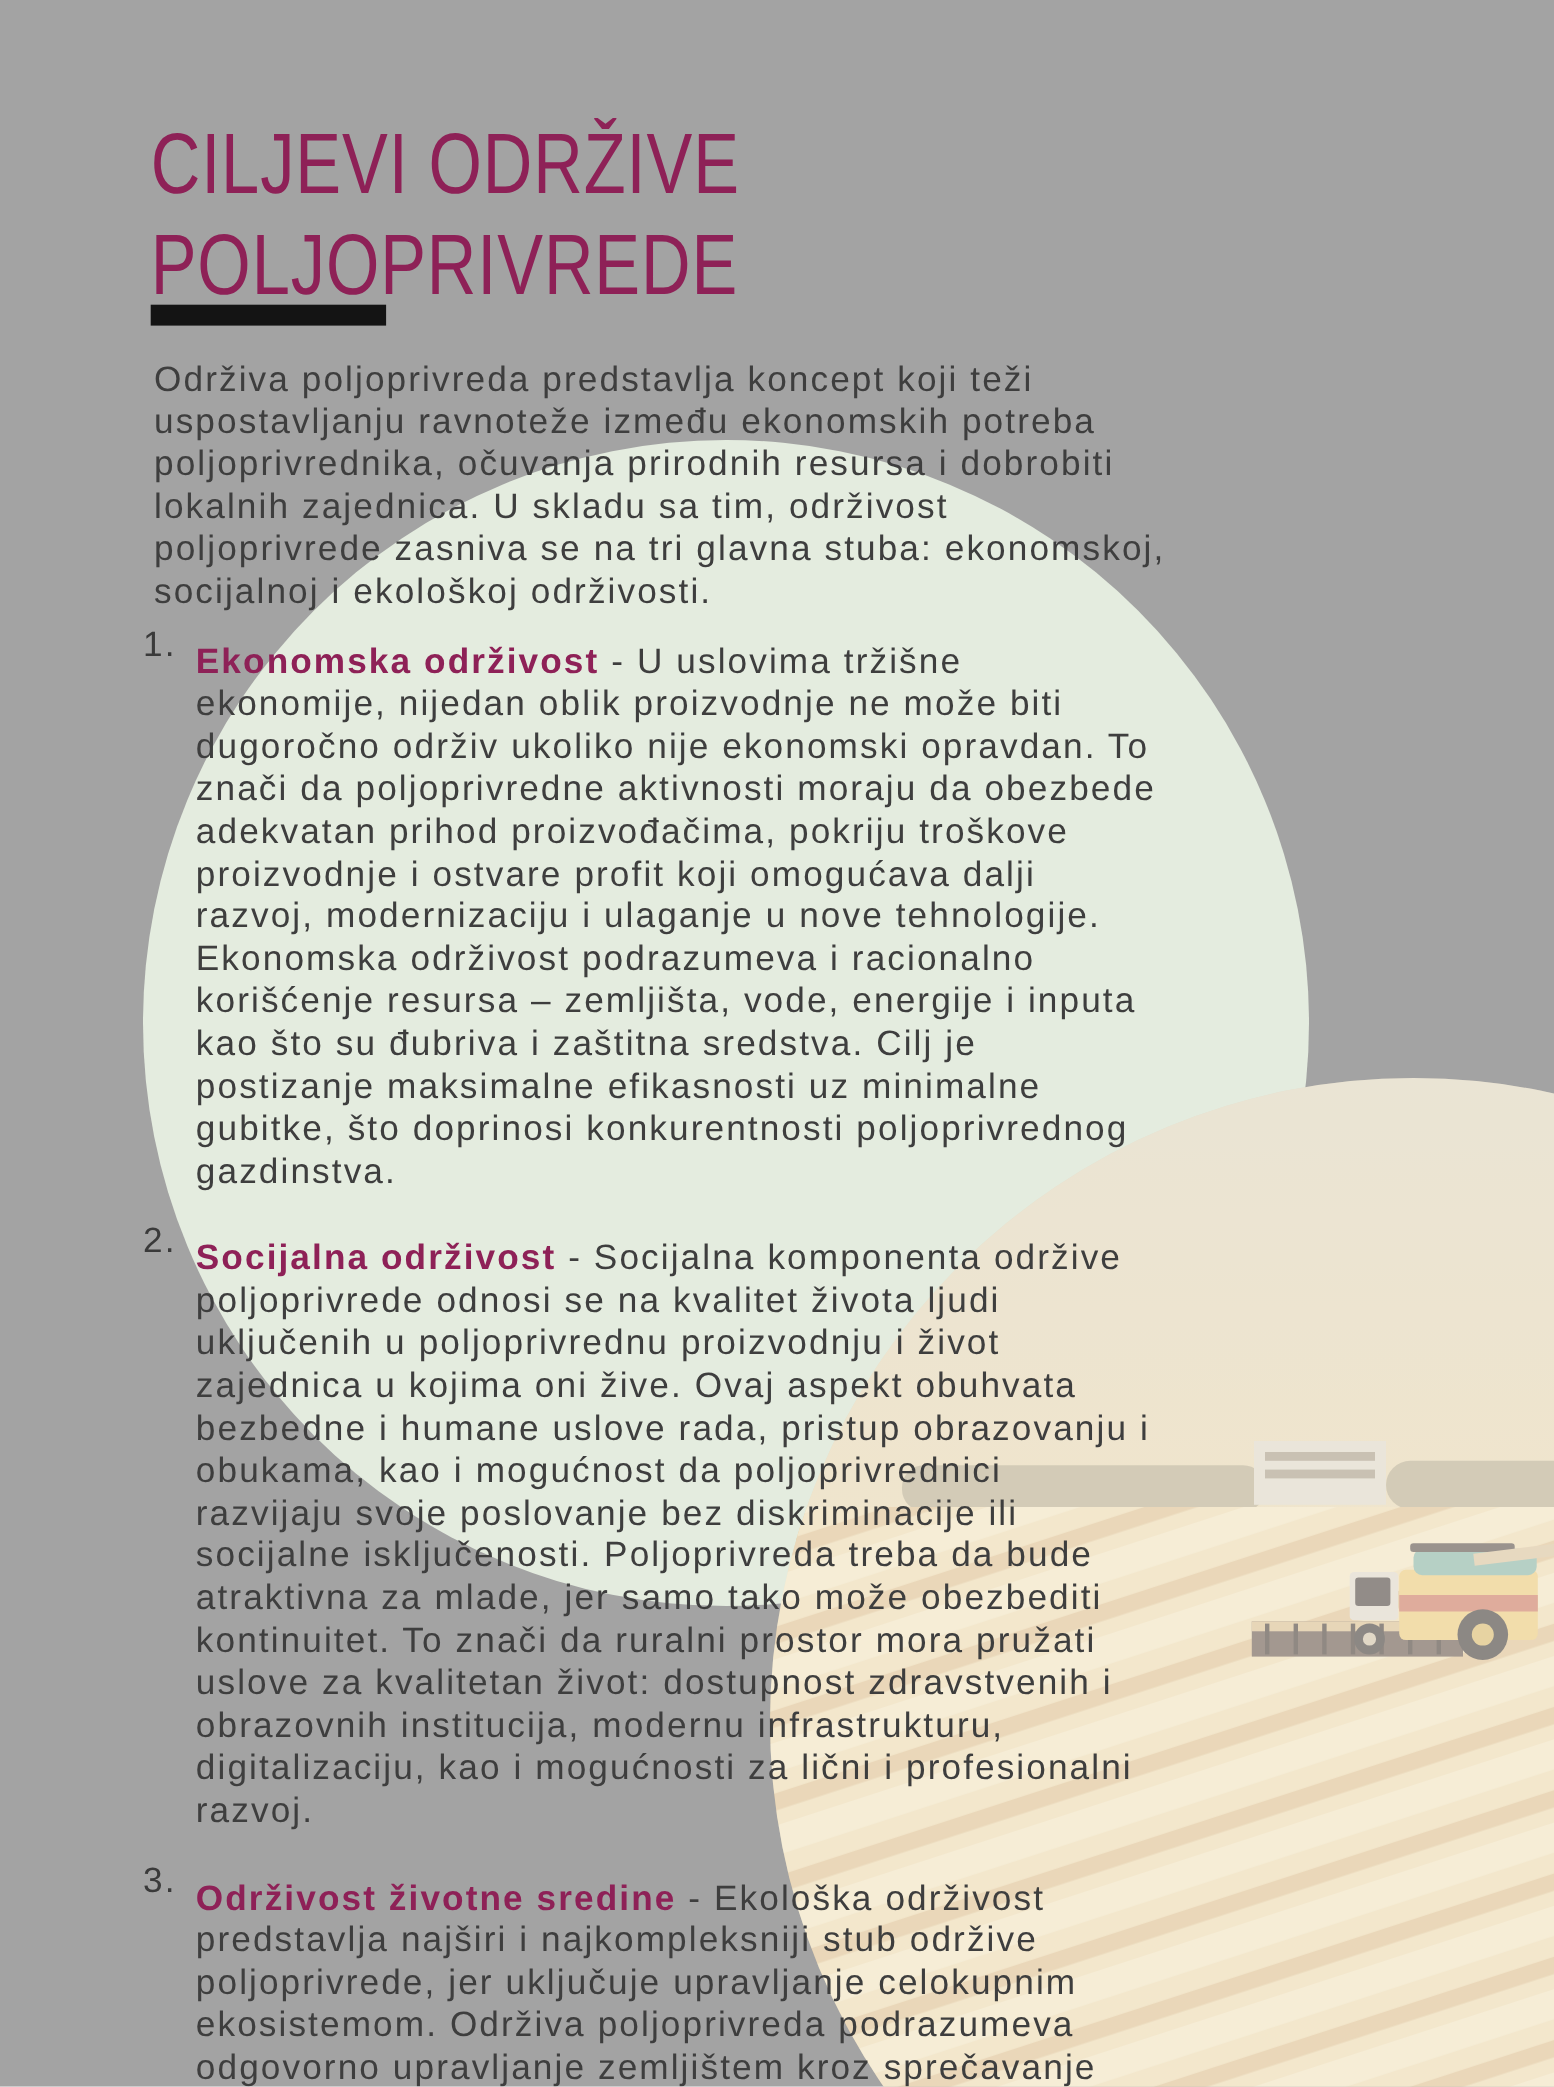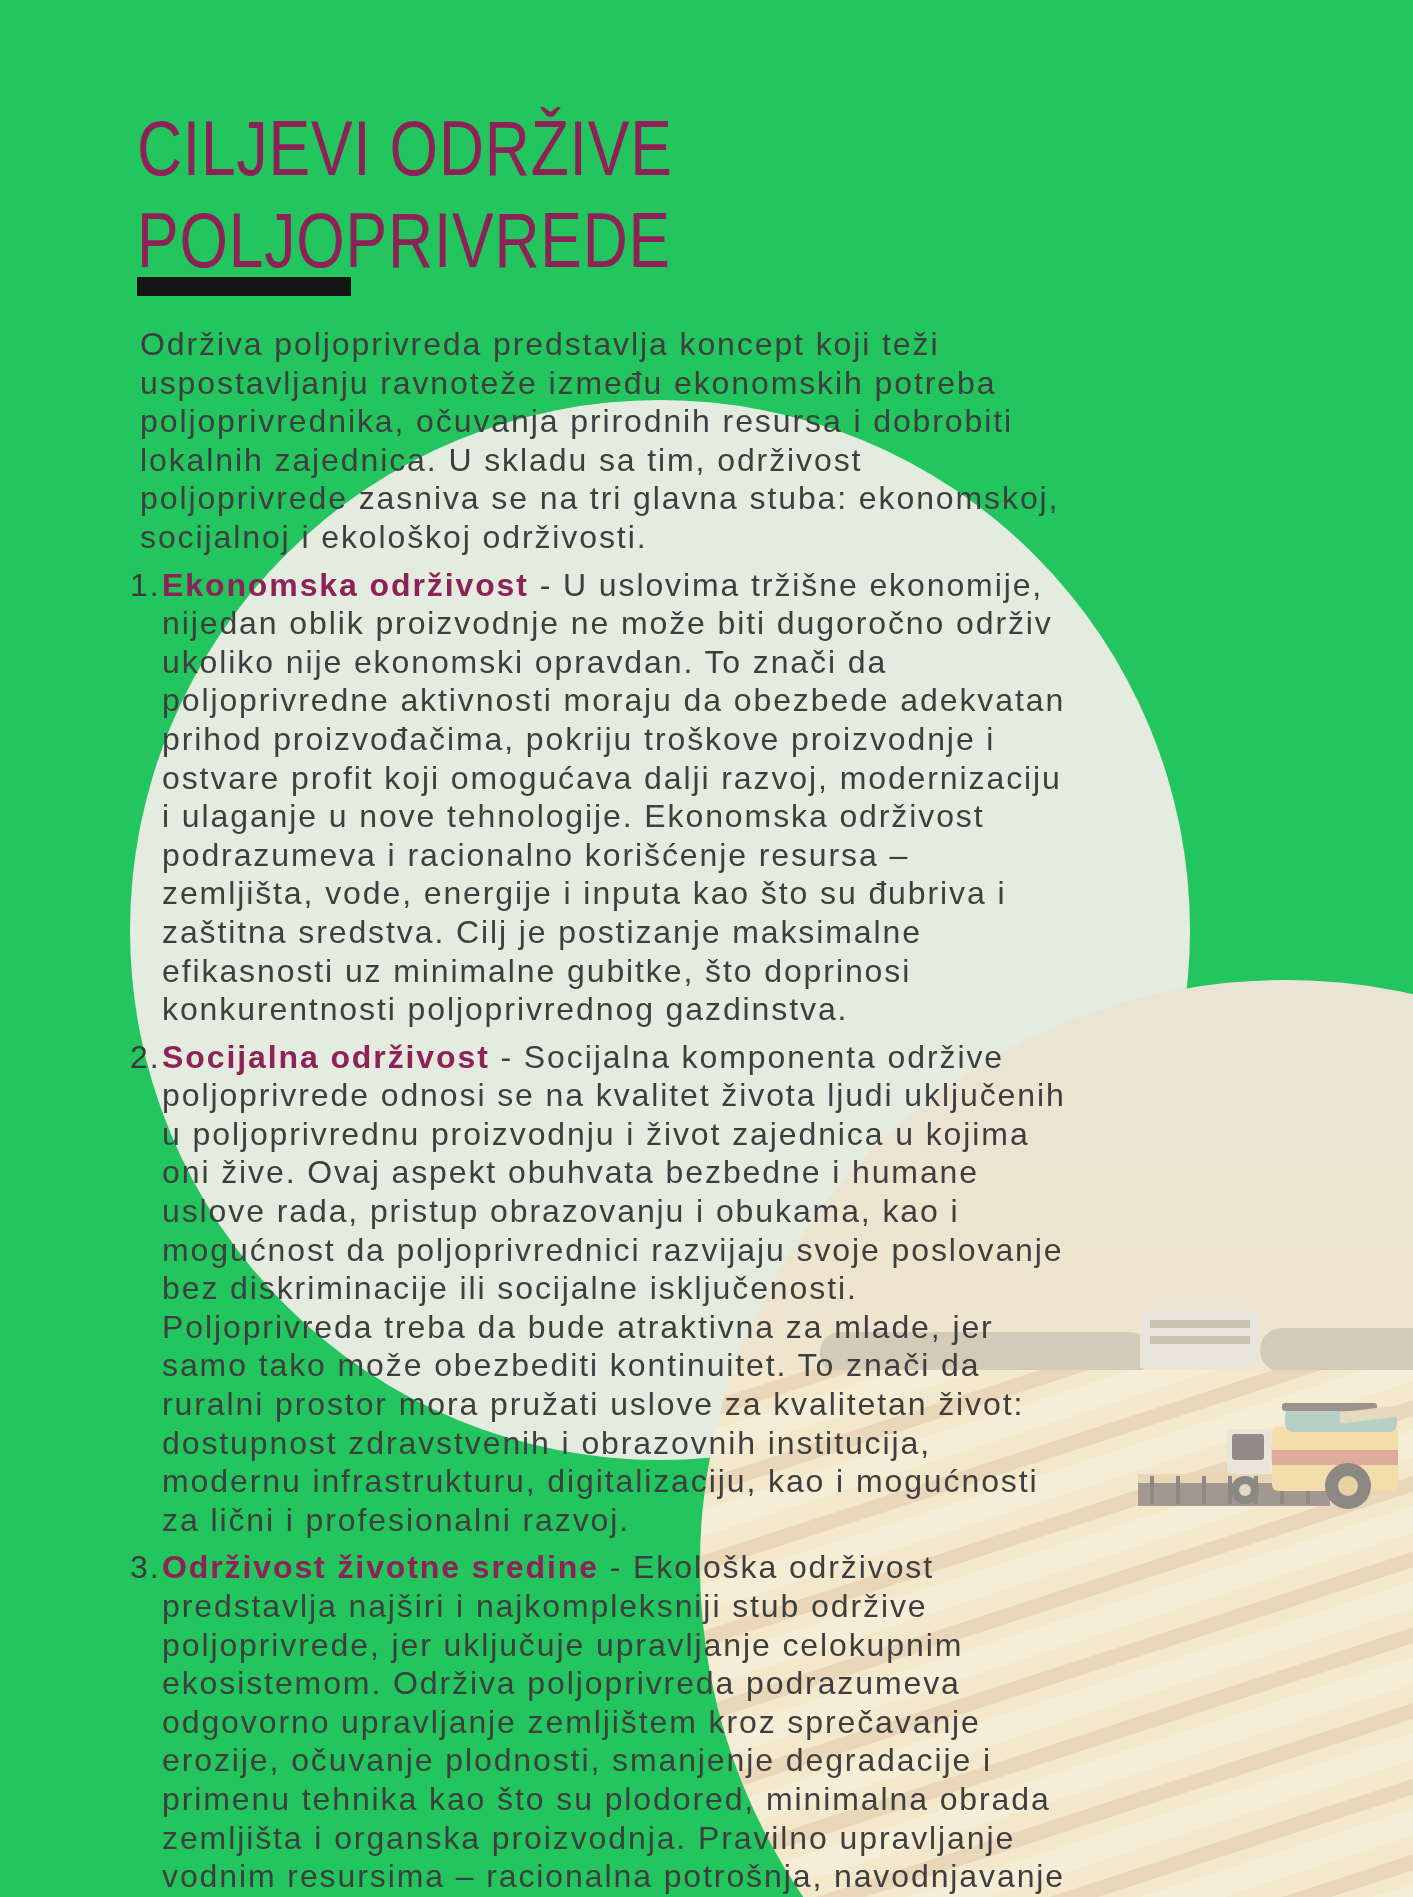--- a/index.html
+++ b/index.html
@@ -1,19 +1,19 @@
 <!DOCTYPE html>
 <html><head>
 <meta charset="utf-8">
 <style>
   html,body{margin:0;padding:0;background:#ffffff;}
   #page{
     position:relative;
     width:1413px;height:1897px;
-    background:#22c55e;
+    background:#a3a3a3;
     overflow:hidden;
     font-family:"Liberation Sans",sans-serif;
   }
   
   .green-circle{
     position:absolute;
     left:130px;top:400px;width:1060px;height:1060px;
     border-radius:50%;
     background:#e4ecdf;
     z-index:1;
@@ -40,21 +40,21 @@
   .content{
     position:absolute;left:140px;top:325px;width:928px;z-index:5;
     color:#3e3e3e;
     font-size:32px;line-height:38.6px;letter-spacing:1.9px;
     font-weight:400;
   }
   .intro{margin:0 0 8px 0;}
   .pillars{margin-left:-10px;}
   .li{display:flex;align-items:flex-start;margin-top:9px;}
   .li-num{flex:0 0 32px;width:32px;color:#3a3a3a;}
-  .li-text{margin:0;flex:1 1 auto;}
+  .li-text{margin:16px;flex:1 1 auto;}
   .lead{color:#8e2157;font-weight:700;}
 </style>
 </head>
 <body>
 
 <div id="page">
 
   <div class="green-circle"></div>
 
   <div class="photo-circle">

